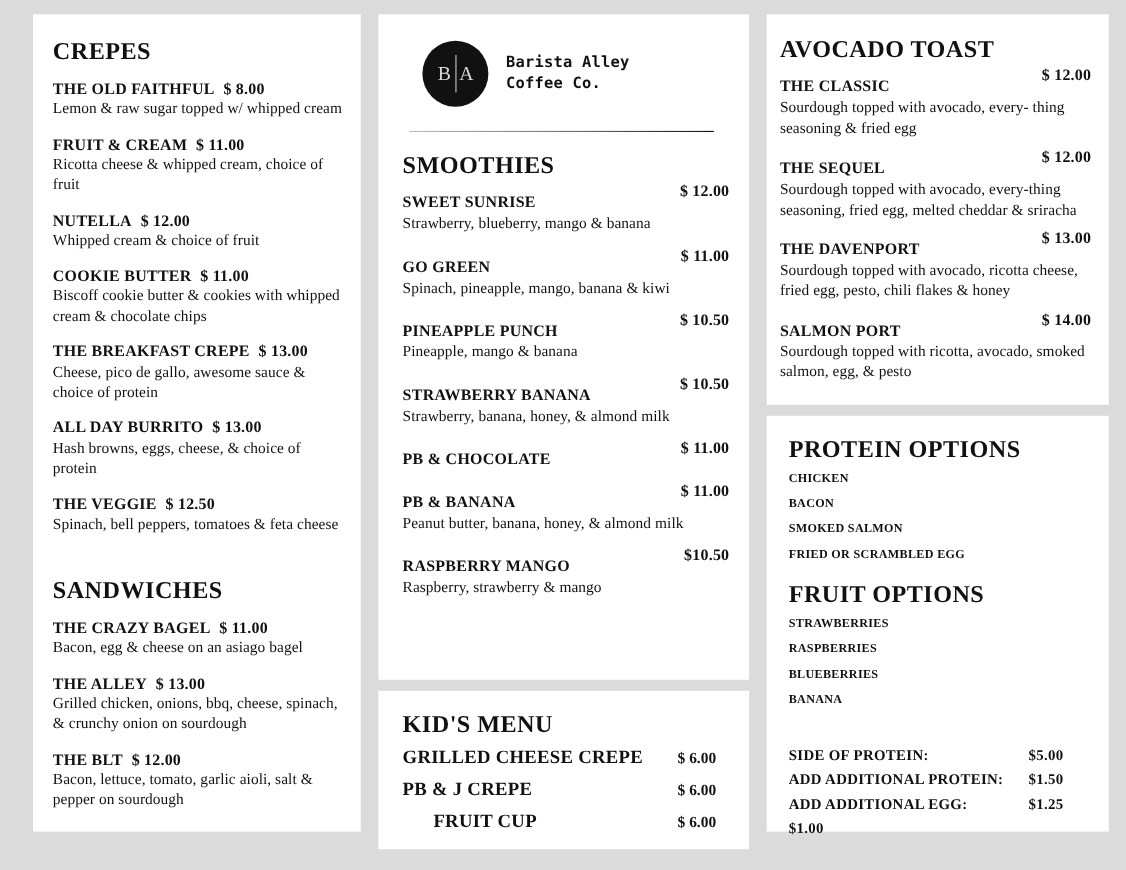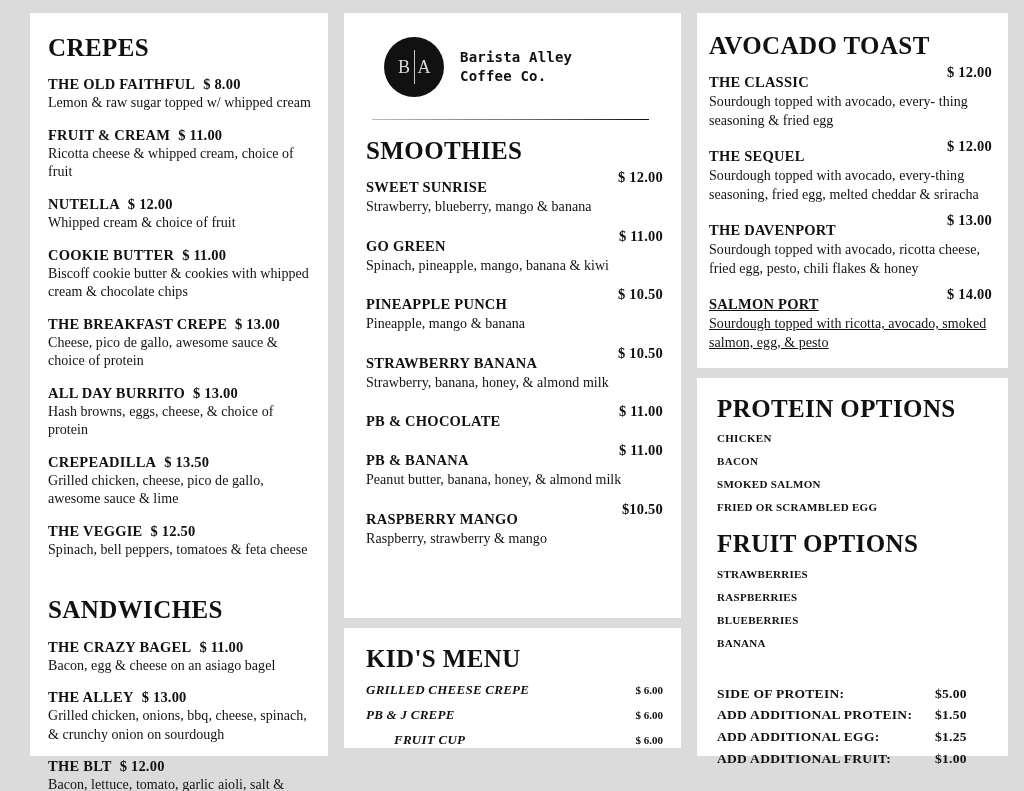--- a/index.html
+++ b/index.html
@@ -41,35 +41,35 @@
   }
   .card-crepes {
     padding: 22px 16px 18px 18px;
     height: 743px;
   }
   .card-center-main {
     padding: 20px 18px 16px 22px;
     height: 605px;
   }
   .card-kids {
-    padding: 18px 18px 18px 22px;
-    height: 120px;
+    padding: 18px 30px 18px 22px;
+    height: 144px;
   }
   .card-toast {
     padding: 20px 16px 14px 12px;
     height: 355px;
   }
   .card-options {
     padding: 18px 16px 16px 20px;
     height: 378px;
   }
 
   
   .section-title {
-    font-size: 25px;
+    font-size: 22px;
     font-weight: bold;
     letter-spacing: 0.4px;
     margin: 0 0 14px 0;
     line-height: 1.05;
   }
   .section-title.tight { margin-bottom: 10px; }
   .section-title.sandwiches { margin-top: 38px; }
   .section-title.fruit { margin-top: 18px; }
 
   
@@ -109,21 +109,21 @@
   }
   .item-raised .item-price {
     position: absolute;
     right: 0;
     top: -9px;
   }
   .item-center { margin-bottom: 20px; }
   .item-center:last-child { margin-bottom: 0; }
 
   .item-toast { margin-bottom: 17px; }
-  .item-toast:last-child { margin-bottom: 0; text-decoration: underline; }
+  .item-toast:last-child { margin-bottom: 0; }
 
   
   .logo-row {
     display: flex;
     align-items: center;
     gap: 16px;
     padding: 4px 0 0 18px;
   }
   .logo-mark {
     width: 60px;
@@ -165,27 +165,26 @@
   
   .kid-row {
     display: flex;
     justify-content: space-between;
     align-items: baseline;
     gap: 10px;
     margin-bottom: 9px;
   }
   .kid-row:last-child { margin-bottom: 0; margin-left: 28px; }
   .kid-name {
-    font-size: 13px;
+    font-size: 17px;
     font-weight: bold;
     letter-spacing: 0.25px;
-    font-style: italic;
   }
   .kid-price {
-    font-size: 11px;
+    font-size: 14px;
     font-weight: bold;
     white-space: nowrap;
   }
 
   
   .opt-row {
     font-size: 11px;
     font-weight: bold;
     letter-spacing: 0.3px;
     margin-bottom: 11px;
@@ -247,27 +246,20 @@
               <span class="item-price">$ 13.00</span>
             </div>
             <div class="item-desc">Cheese, pico de gallo, awesome sauce &amp; choice of protein</div>
           </div>
           <div class="item">
             <div class="item-head">
               <span class="item-name">ALL DAY BURRITO</span>
               <span class="item-price">$ 13.00</span>
             </div>
             <div class="item-desc">Hash browns, eggs, cheese, &amp; choice of protein</div>
-          </div>
-          <div class="item">
-            <div class="item-head">
-              <span class="item-name">CREPEADILLA</span>
-              <span class="item-price">$ 13.50</span>
-            </div>
-            <div class="item-desc">Grilled chicken, cheese, pico de gallo, awesome sauce &amp; lime</div>
           </div>
           <div class="item">
             <div class="item-head">
               <span class="item-name">THE VEGGIE</span>
               <span class="item-price">$ 12.50</span>
             </div>
             <div class="item-desc">Spinach, bell peppers, tomatoes &amp; feta cheese</div>
           </div>
         </div>
 
@@ -451,21 +443,20 @@
           </div>
           <div class="addon-row">
             <span class="addon-label">ADD ADDITIONAL PROTEIN:</span>
             <span class="addon-price">$1.50</span>
           </div>
           <div class="addon-row">
             <span class="addon-label">ADD ADDITIONAL EGG:</span>
             <span class="addon-price">$1.25</span>
           </div>
           <div class="addon-row">
-            <span class="addon-label">ADD ADDITIONAL FRUIT:</span>
             <span class="addon-price">$1.00</span>
           </div>
         </div>
     </div>
 
   </div>
 
 </div>
 
 </body></html>

